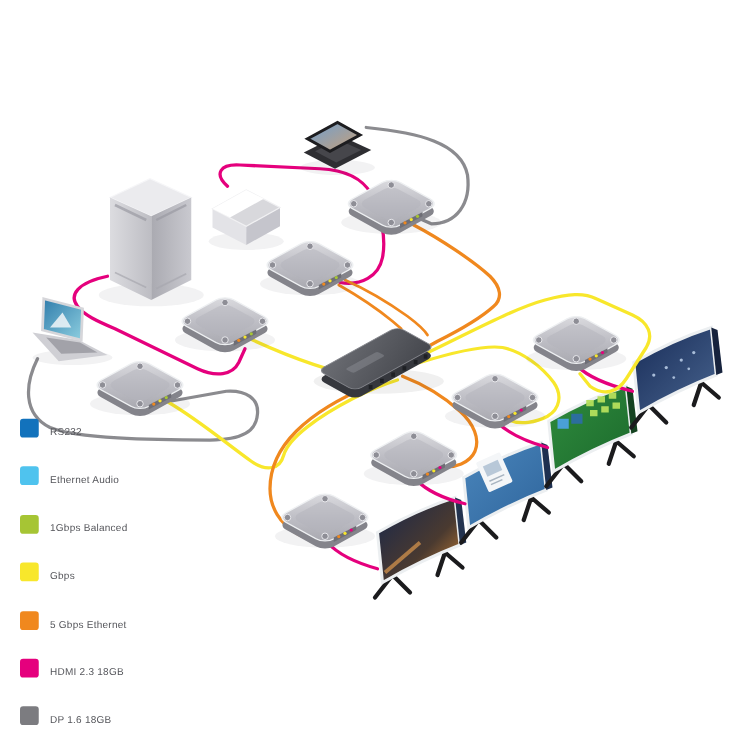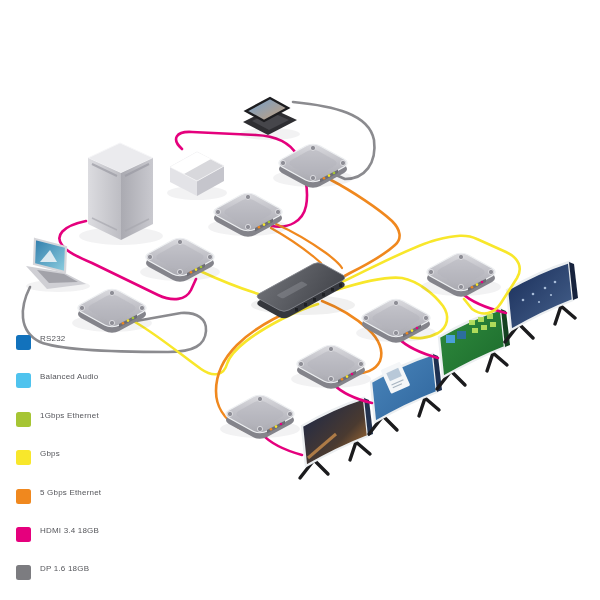--- a/index.html
+++ b/index.html
@@ -9,21 +9,21 @@
     position:relative;
   }
   .stage{position:absolute;inset:0;}
   svg{position:absolute;left:0;top:0;}
   .cable{fill:none;stroke-width:2.6;stroke-linecap:round;stroke-linejoin:round;}
   .cable-thin{fill:none;stroke-width:2.2;stroke-linecap:round;stroke-linejoin:round;}
   .legend{
     position:absolute;left:16px;top:335px;
     display:flex;flex-direction:column;gap:23.4px;z-index:5;
   }
-  .legend-row{display:flex;align-items:flex-start;gap:9px;height:15px;}
+  .legend-row{display:flex;align-items:flex-end;gap:9px;height:15px;}
   .legend-swatch{width:15px;height:15px;border-radius:2.5px;flex:0 0 auto;}
   .legend-label{font-size:8px;color:#55565b;letter-spacing:.2px;line-height:1;}
 </style>
 </head>
 <body>
 
 <div class="stage">
 <svg width="600" height="600" viewBox="0 0 600 600">
   <defs>
     <linearGradient id="gPuckTop" x1="0" y1="0" x2="1" y2="1">
@@ -337,36 +337,36 @@
   </g>
 </svg>
 
 <div class="legend">
   <div class="legend-row">
     <span class="legend-swatch" style="background: rgb(18, 114, 188);"></span>
     <span class="legend-label">RS232</span>
   </div>
   <div class="legend-row">
     <span class="legend-swatch" style="background: rgb(79, 195, 238);"></span>
-    <span class="legend-label">Balanced Audio</span>
+    <span class="legend-label">Ethernet Audio</span>
   </div>
   <div class="legend-row">
     <span class="legend-swatch" style="background: rgb(166, 197, 52);"></span>
-    <span class="legend-label">1Gbps Ethernet</span>
+    <span class="legend-label">1Gbps Balanced</span>
   </div>
   <div class="legend-row">
     <span class="legend-swatch" style="background: rgb(248, 231, 43);"></span>
     <span class="legend-label">Gbps</span>
   </div>
   <div class="legend-row">
     <span class="legend-swatch" style="background: rgb(240, 136, 30);"></span>
     <span class="legend-label">5 Gbps Ethernet</span>
   </div>
   <div class="legend-row">
     <span class="legend-swatch" style="background: rgb(229, 0, 125);"></span>
-    <span class="legend-label">HDMI 3.4 18GB</span>
+    <span class="legend-label">HDMI 2.3 18GB</span>
   </div>
   <div class="legend-row">
     <span class="legend-swatch" style="background: rgb(124, 124, 128);"></span>
     <span class="legend-label">DP 1.6 18GB</span>
   </div>
 </div>
 </div>
 
 </body></html>

